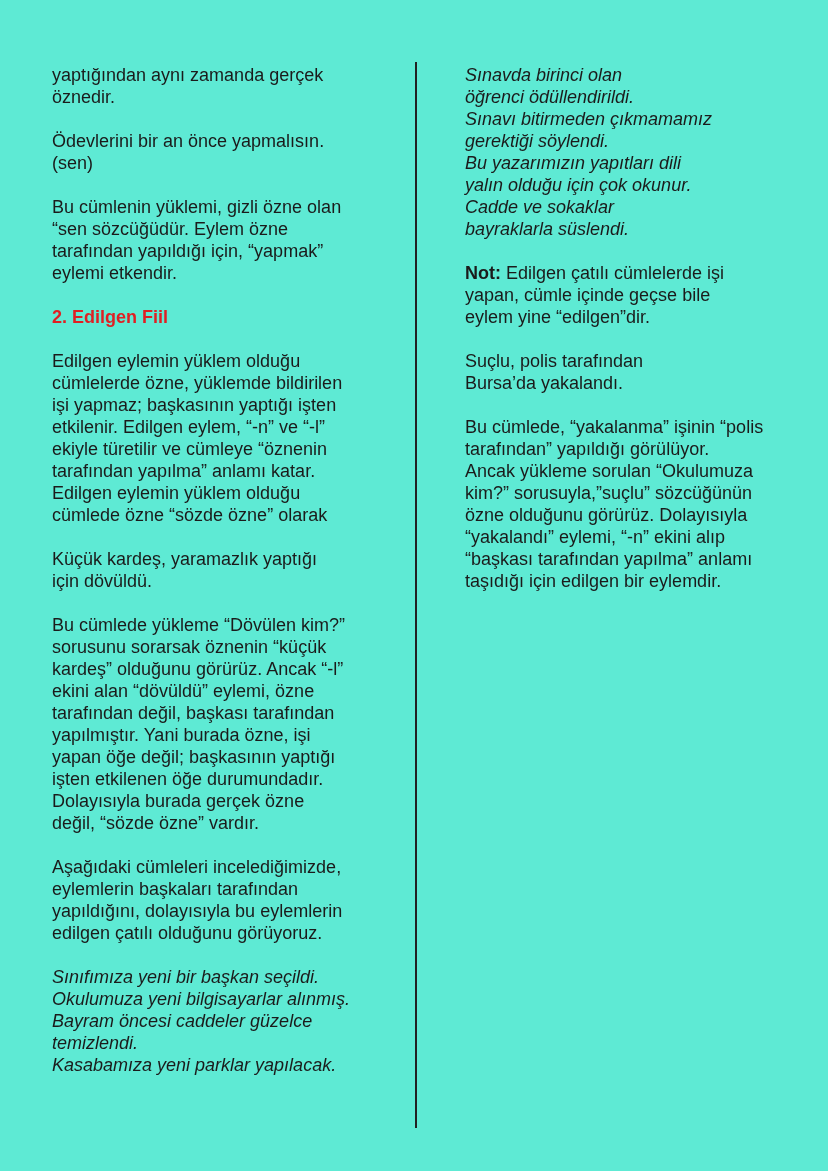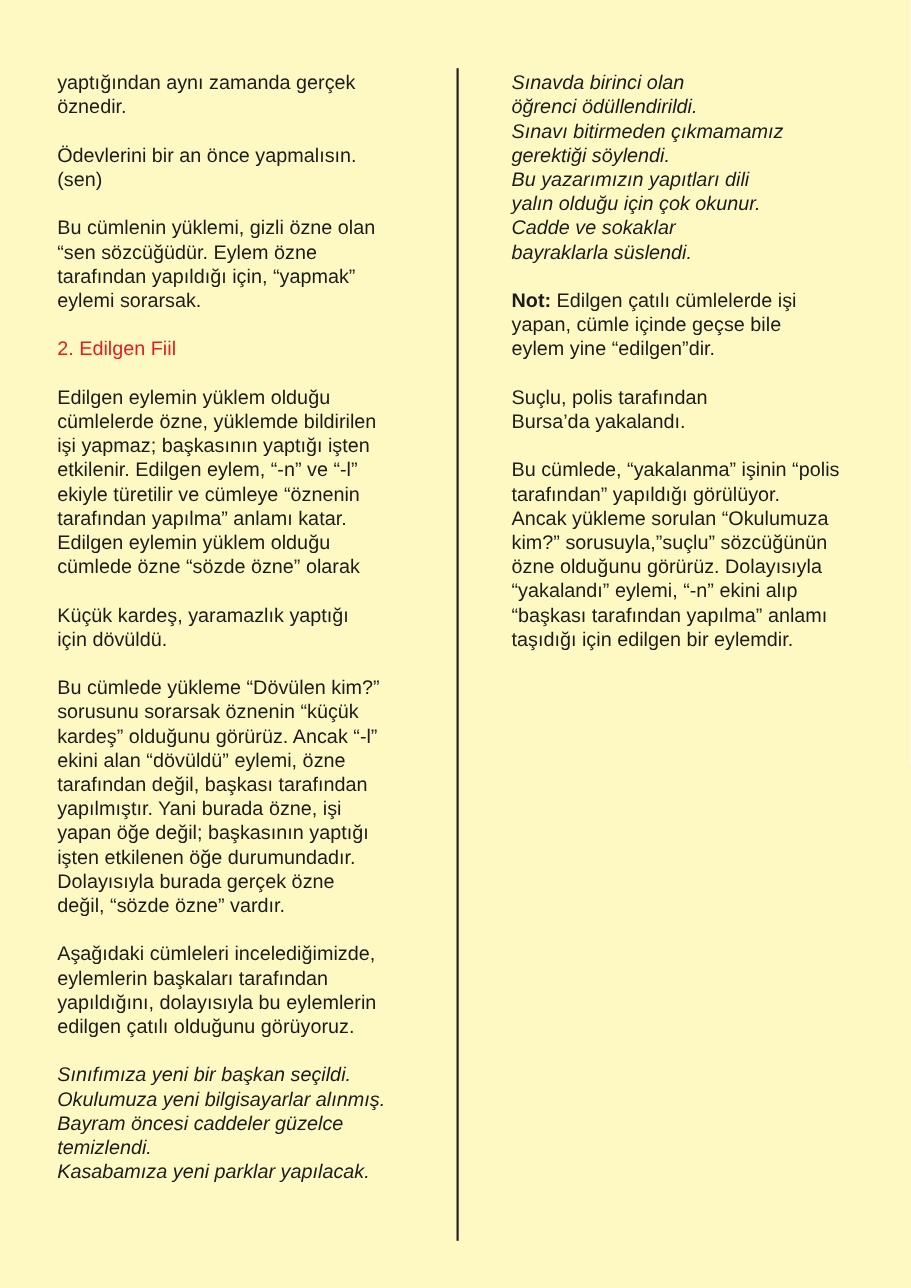--- a/index.html
+++ b/index.html
@@ -13,42 +13,42 @@
     height: 1171px;
     font-family: "Liberation Sans", sans-serif;
     font-size: 18px;
     line-height: 22px;
     color: var(--text-color, #1b1b1b);
     overflow: hidden;
   }
   .page {
     position: absolute;
     inset: 0;
-    background: #fef9c3;
+    background: #5eead4;
   }
   .column {
     position: absolute;
     top: 64px;
   }
   .column.left  { left: 52px;  width: 360px; }
   .column.right { left: 465px; width: 376px; }
   .divider {
     position: absolute;
     left: 415px;
     top: 62px;
     width: 2px;
     height: 1066px;
     background: var(--divider-color, #222222);
   }
   .block { margin: 0 0 22px 0; }
   .block:last-child { margin-bottom: 0; }
   .line { white-space: pre; }
   .block.heading {
     color: var(--heading-color, #e01f23);
-    font-weight: normal;
+    font-weight: bold;
   }
   .block.italic { font-style: italic; }
   .bold { font-weight: bold; }
 </style>
 </head>
 <body>
 
 <div class="page">
   <div class="column left">
       <div class="block normal">
@@ -56,21 +56,21 @@
         <div class="line">öznedir.</div>
       </div>
       <div class="block normal">
         <div class="line">Ödevlerini bir an önce yapmalısın.</div>
         <div class="line">(sen)</div>
       </div>
       <div class="block normal">
         <div class="line">Bu cümlenin yüklemi, gizli özne olan</div>
         <div class="line">“sen sözcüğüdür. Eylem özne</div>
         <div class="line">tarafından yapıldığı için, “yapmak”</div>
-        <div class="line">eylemi sorarsak.</div>
+        <div class="line">eylemi etkendir.</div>
       </div>
       <div class="block heading">
         <div class="line">2. Edilgen Fiil</div>
       </div>
       <div class="block normal">
         <div class="line">Edilgen eylemin yüklem olduğu</div>
         <div class="line">cümlelerde özne, yüklemde bildirilen</div>
         <div class="line">işi yapmaz; başkasının yaptığı işten</div>
         <div class="line">etkilenir. Edilgen eylem, “-n” ve “-l”</div>
         <div class="line">ekiyle türetilir ve cümleye “öznenin</div>

